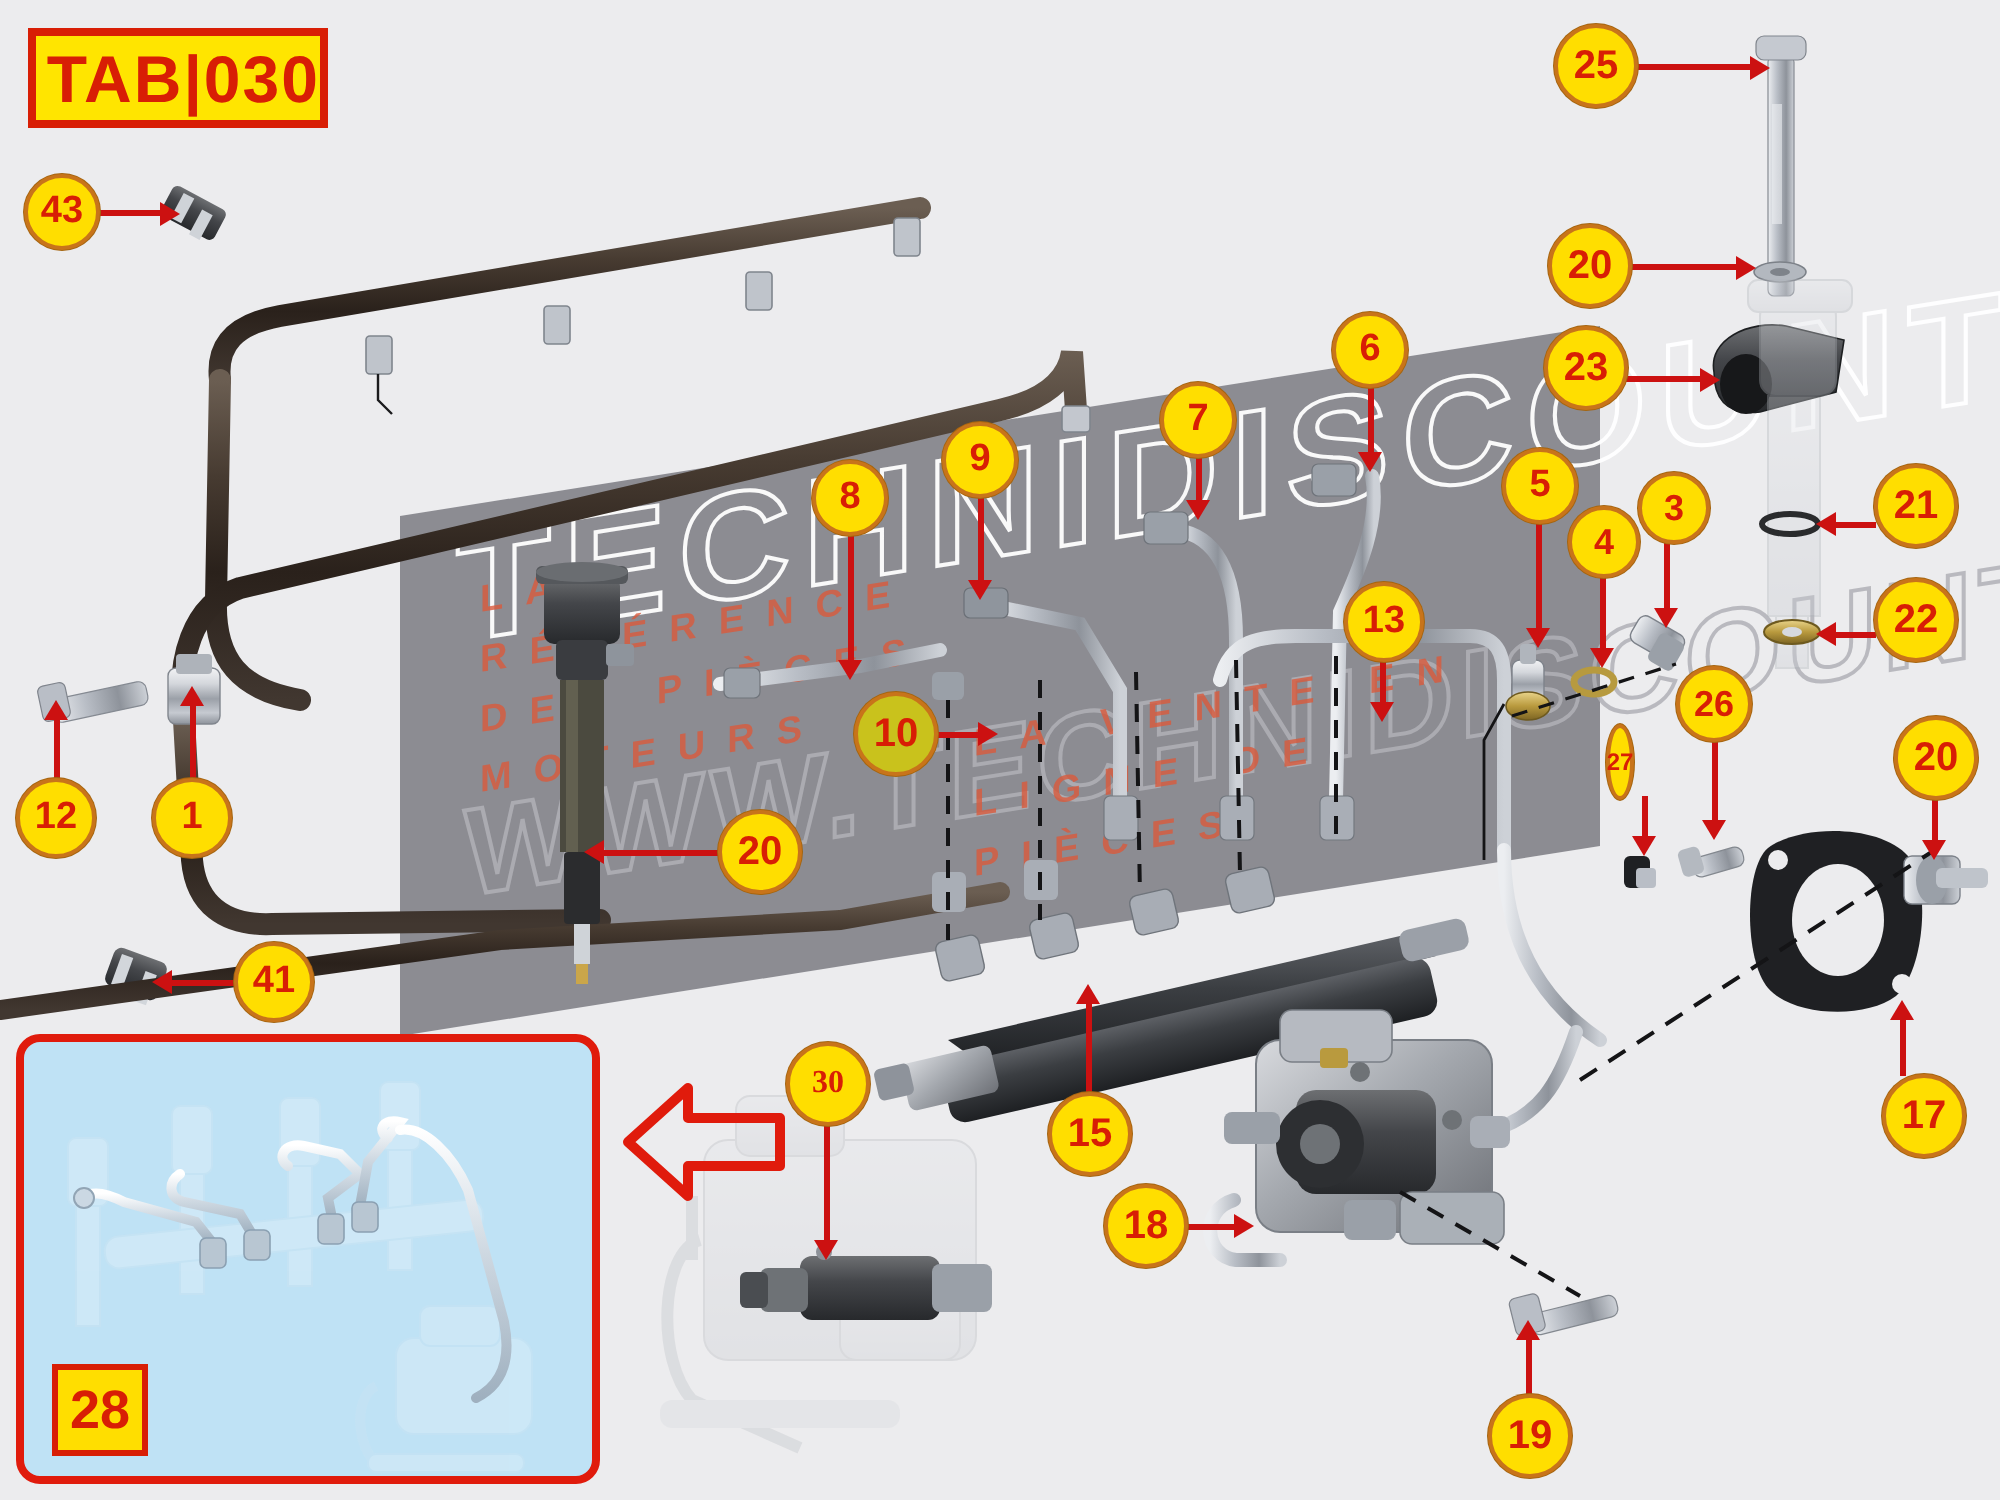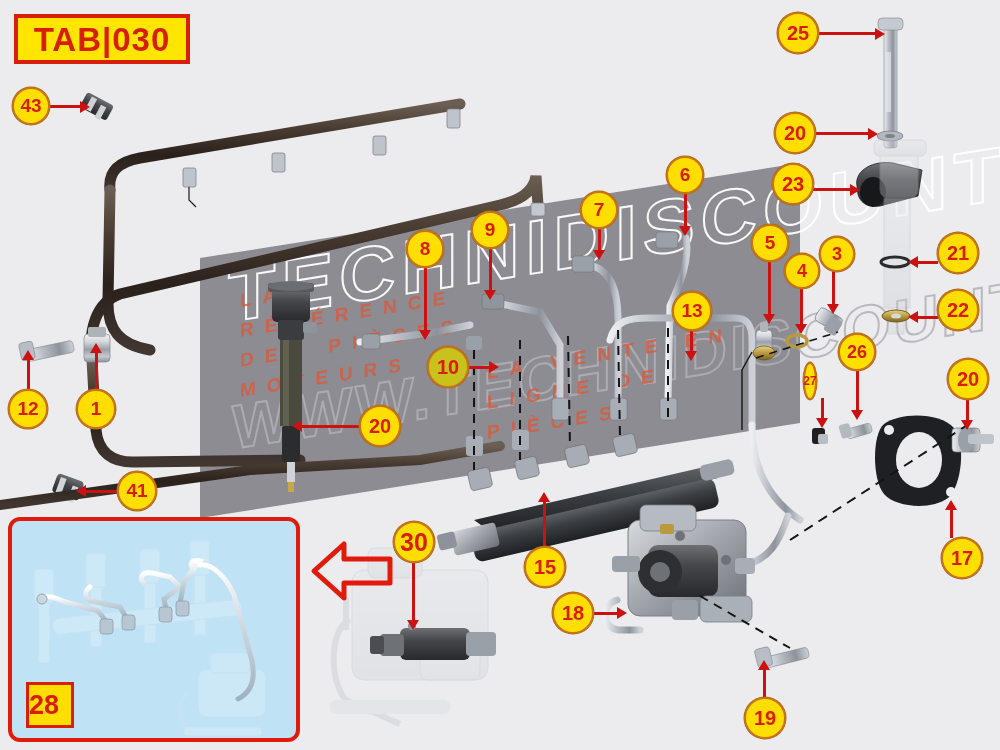--- a/index.html
+++ b/index.html
@@ -8,25 +8,25 @@
     background:#ececee;
     font-family:"Liberation Sans", sans-serif;
     overflow:hidden;
     position:relative;
   }
   #stage{position:absolute;left:0;top:0;width:1000px;height:750px;overflow:hidden;background:#ececee;}
 
   
   .title-badge{
     position:absolute;left:14px;top:14px;
-    width:176px;height:50px;
+    width:150px;height:50px;
     background:#FFE500;
     border:4px solid #D81E05;
     box-sizing:border-box;
-    display:flex;align-items:center;justify-content:center;
+    display:flex;align-items:center;justify-content:flex-end;
     letter-spacing:1px;
   }
   .title-badge span{
     color:#D81E05;font-weight:bold;font-size:33px;line-height:33px;
     font-family:"Liberation Sans", sans-serif;
   }
 
   
   .callout{
     position:absolute;
@@ -80,21 +80,21 @@
 
   
   .inset{
     position:absolute;left:8px;top:517px;width:292px;height:225px;
     background:#BFE2F5;border:4px solid #E01B0C;border-radius:12px;
     box-sizing:border-box;z-index:45;overflow:hidden;
   }
   .inset-label{
     position:absolute;left:14px;bottom:10px;width:48px;height:46px;
     background:#FFDE00;border:3px solid #D81E05;box-sizing:border-box;
-    display:flex;align-items:center;z-index:50;
+    display:flex;align-items:center;justify-content:center;z-index:50;
   }
   .inset-label span{color:#D81E05;font-weight:bold;font-size:27px;}
 
   .big-arrow{position:absolute;left:310px;top:540px;width:84px;height:62px;z-index:44;}
   svg{display:block;overflow:visible;}
 </style>
 </head>
 <body>
 
 <div id="stage">
@@ -547,21 +547,21 @@
       </div>
       <div class="callout" style="left: 803px; top: 362px; width: 14px; height: 38px; font-size: 12px;">
         <span>27</span>
       </div>
       <div class="callout" style="left: 947px; top: 358px; width: 42px; height: 42px; font-size: 20px;">
         <span>20</span>
       </div>
       <div class="callout" style="left: 941px; top: 537px; width: 42px; height: 42px; font-size: 20px;">
         <span>17</span>
       </div>
-      <div class="callout" style="left: 393px; top: 521px; width: 42px; height: 42px; font-size: 25px;">
+      <div class="callout" style="left: 393px; top: 521px; width: 42px; height: 42px; font-size: 16px; font-family: Liberation Serif, serif;">
         <span>30</span>
       </div>
       <div class="callout" style="left: 524px; top: 546px; width: 42px; height: 42px; font-size: 20px;">
         <span>15</span>
       </div>
       <div class="callout" style="left: 552px; top: 592px; width: 42px; height: 42px; font-size: 20px;">
         <span>18</span>
       </div>
       <div class="callout" style="left: 744px; top: 697px; width: 42px; height: 42px; font-size: 20px;">
         <span>19</span>

